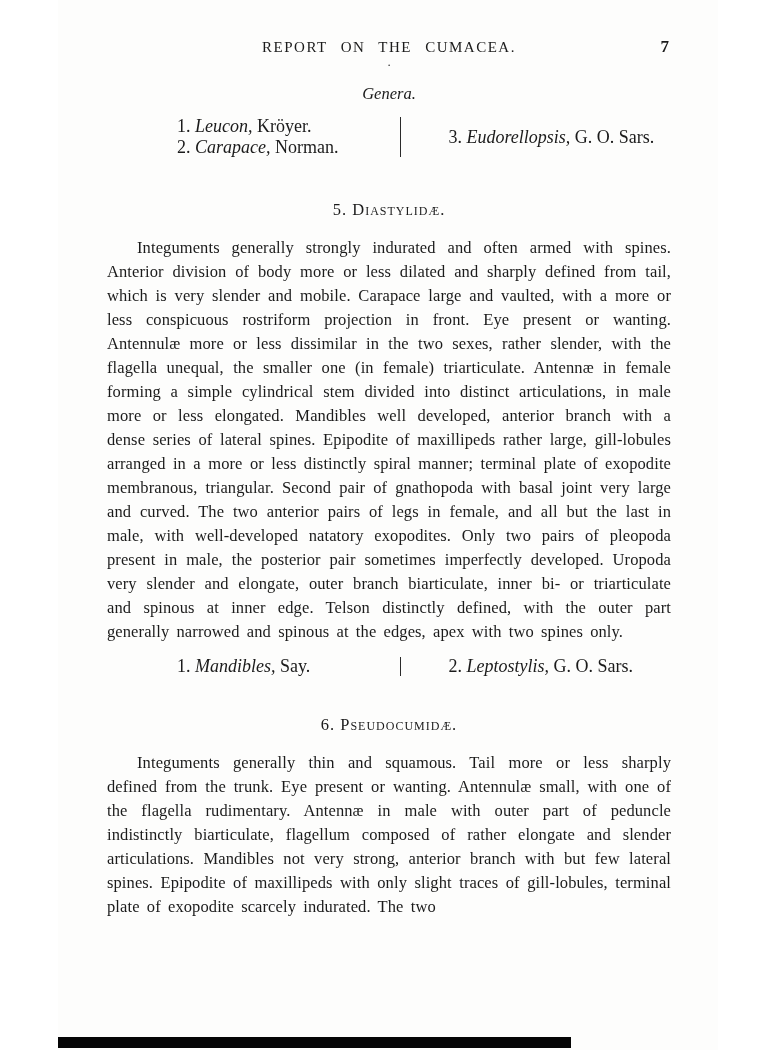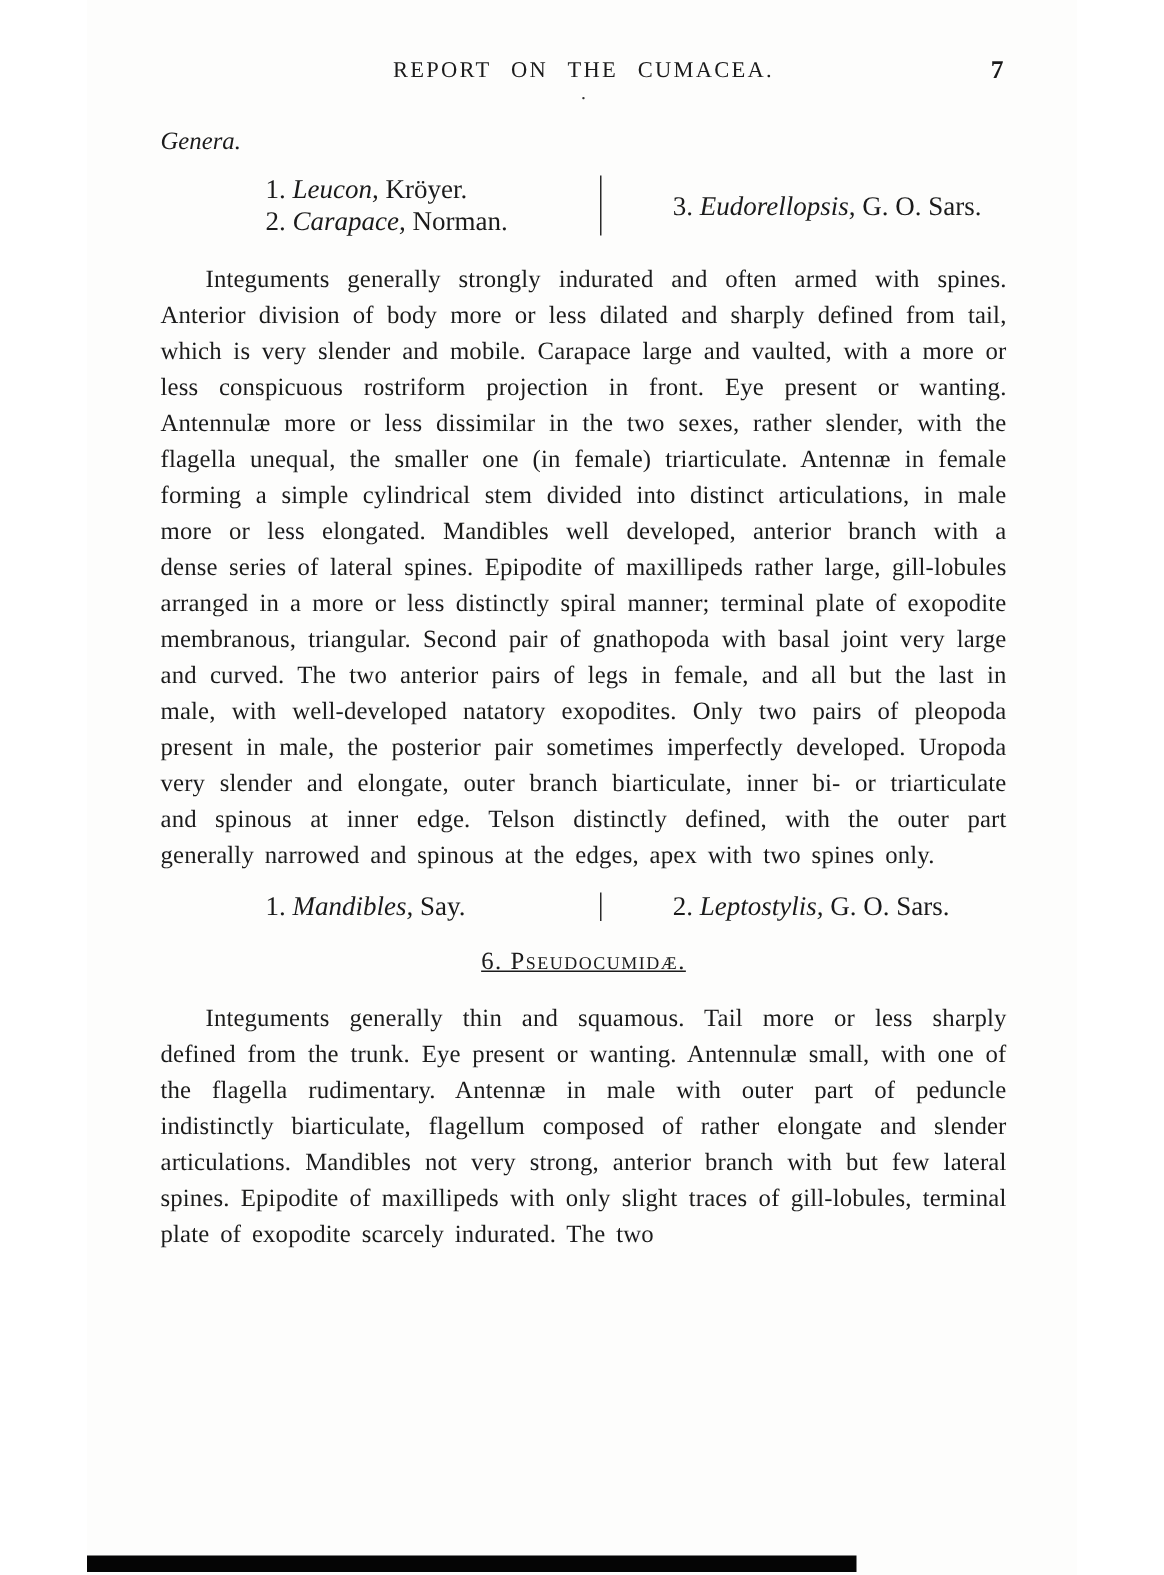--- a/index.html
+++ b/index.html
@@ -52,21 +52,21 @@
     text-indent: 30px;
     word-spacing: 3px;
     letter-spacing: 0.1px;
   }
   .para.no-indent {
     text-indent: 0;
     margin-top: 12px;
   }
   .genera-heading {
     margin-top: 16px;
-    text-align: left;
+    text-align: center;
     font-style: italic;
     font-size: 16.5px;
     line-height: 20px;
   }
   .genera-table {
     display: flex;
     align-items: center;
     margin-top: 12px;
     font-size: 18px;
     line-height: 21px;
@@ -85,21 +85,21 @@
   .genus-name { font-style: italic; }
   .section-heading {
     margin: 42px 0 0 0;
     text-align: center;
     font-size: 16.5px;
     line-height: 20px;
     font-weight: normal;
     font-variant: small-caps;
     letter-spacing: 1px;
   }
-  .section-heading-6 { margin-top: 16px; text-decoration: underline; }
+  .section-heading-6 { margin-top: 38px; }
   .scan-bar {
     position: absolute;
     left: 0;
     bottom: 2px;
     width: 513px;
     height: 11px;
     background: #050505;
   }
 </style>
 </head>
@@ -133,20 +133,21 @@
     <div class="genera-divider"></div>
     <div class="genera-col genera-col-right">
       <div class="genus-item">
         <span class="genus-num">3.</span>
         <span class="genus-name">Eudorellopsis,</span>
         <span class="genus-author">G. O. Sars.</span>
       </div>
     </div>
   </div>
 
+  <h2 class="section-heading">5. Diastylidæ.</h2>
 
   <p class="para">Integuments generally strongly indurated and often armed with spines. Anterior division of body more or less dilated and sharply defined from tail, which is very slender and mobile. Carapace large and vaulted, with a more or less conspicuous rostriform projection in front. Eye present or wanting. Antennulæ more or less dissimilar in the two sexes, rather slender, with the flagella unequal, the smaller one (in female) triarticulate. Antennæ in female forming a simple cylindrical stem divided into distinct articulations, in male more or less elongated. Mandibles well developed, anterior branch with a dense series of lateral spines. Epipodite of maxillipeds rather large, gill-lobules arranged in a more or less distinctly spiral manner; terminal plate of exopodite membranous, triangular. Second pair of gnathopoda with basal joint very large and curved. The two anterior pairs of legs in female, and all but the last in male, with well-developed natatory exopodites. Only two pairs of pleopoda present in male, the posterior pair sometimes imperfectly developed. Uropoda very slender and elongate, outer branch biarticulate, inner bi- or triarticulate and spinous at inner edge. Telson distinctly defined, with the outer part generally narrowed and spinous at the edges, apex with two spines only.</p>
 
 
   <div class="genera-table">
     <div class="genera-col genera-col-left">
       <div class="genus-item">
         <span class="genus-num">1.</span>
         <span class="genus-name">Mandibles,</span>
         <span class="genus-author">Say.</span>

